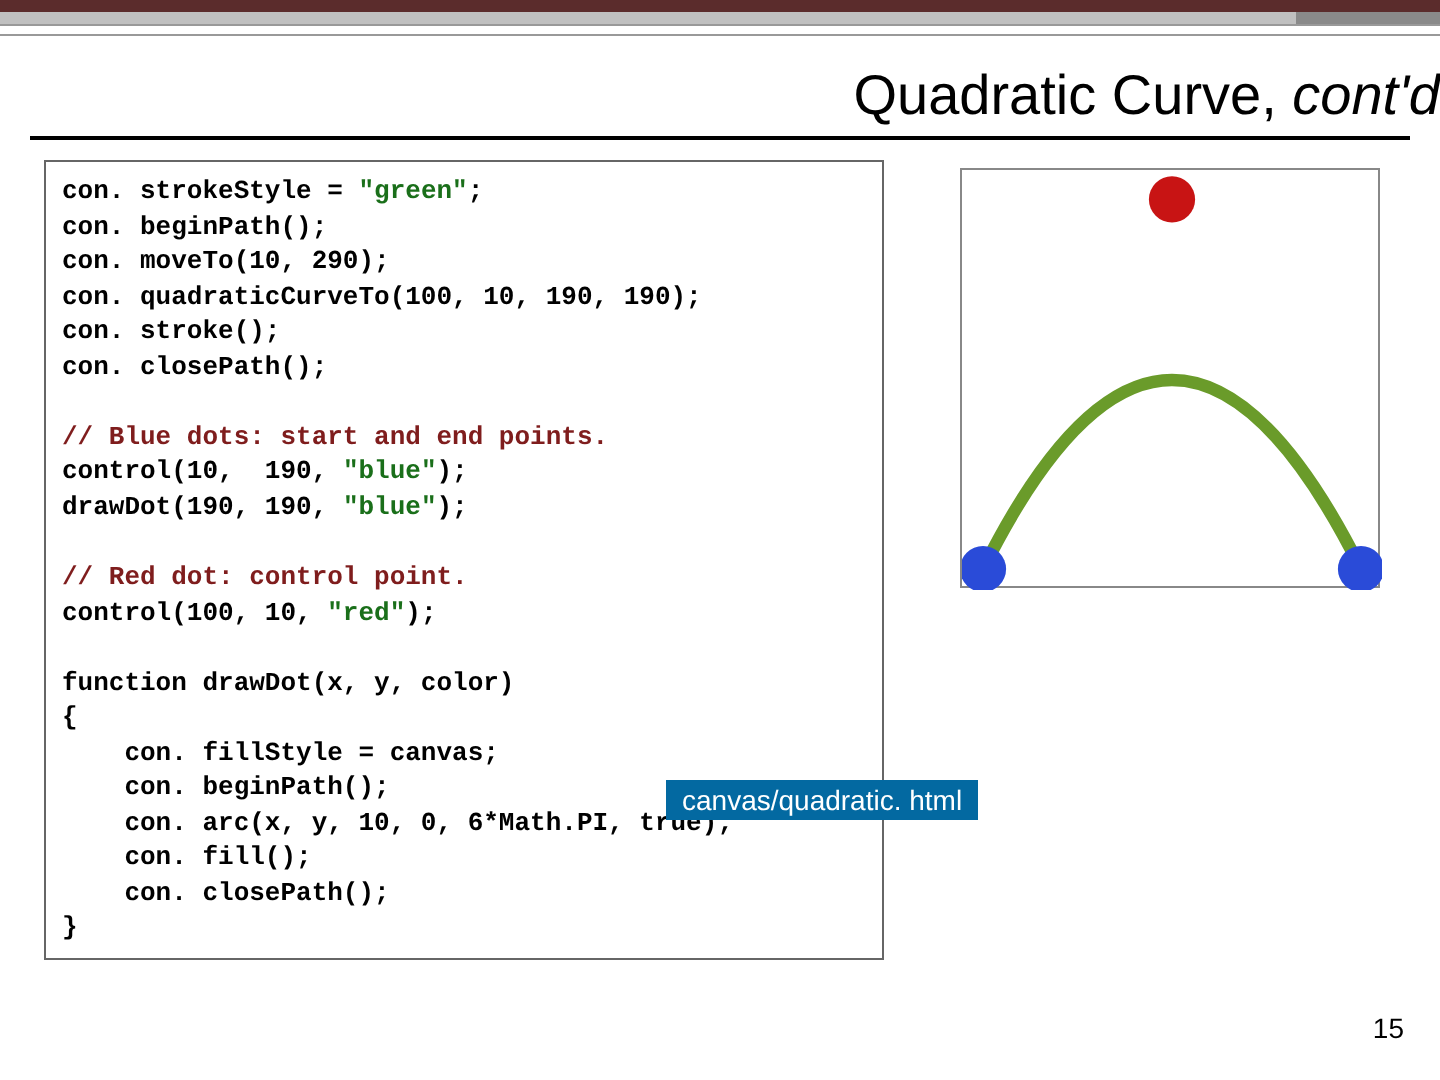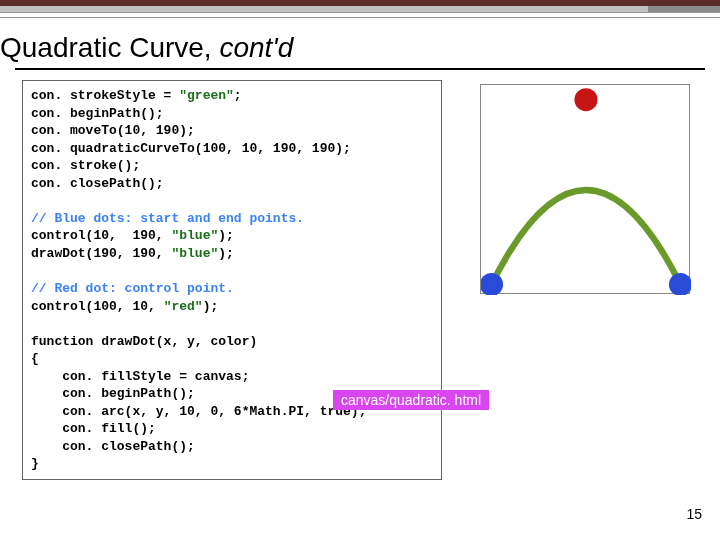--- a/index.html
+++ b/index.html
@@ -15,21 +15,21 @@
   }
   .top-bars {
     width: 100%;
   }
   .bar1 { height: 6px; background: #5b2c2c; }
   .bar2 { height: 6px; background: #c0c0c0; display:flex;}
   .bar2 .seg-a { width: 90%; height:100%; background:#c0c0c0;}
   .bar2 .seg-b { width: 10%; height:100%; background:#8a8a8a;}
   .bar3 { height: 6px; border-top:1px solid #999; border-bottom:1px solid #999; background:#fff;}
   .title {
-    text-align: left;
+    text-align: right;
     font-size: 28px;
     margin: 14px 0 4px 0;
     color: #000;
   }
   .title .i { font-style: italic; }
   .underline {
     width: 690px;
     margin: 0 auto 10px auto;
     border-bottom: 2px solid #000;
   }
@@ -42,35 +42,35 @@
     background: #fff;
     width: 420px;
     padding: 6px 8px;
     font-family: "Courier New", monospace;
     font-size: 13px;
     font-weight: bold;
     line-height: 1.35;
     white-space: pre;
   }
   .kw { color: #1a6f1a; }
-  .cm { color: #3b82f6; }
+  .cm { color: #7f1d1d; }
   .canvas-img {
     position: absolute;
     top: 4px;
     right: 30px;
     width: 210px;
     height: 210px;
     border: 1px solid #888;
     background: #fff;
   }
   .link-badge {
     position: absolute;
     top: 310px;
     left: 333px;
-    background: #d946ef;
+    background: #0369a1;
     color: #fff;
     font-size: 14px;
     padding: 2px 8px;
   }
   .page-num {
     position: absolute;
     bottom: 18px;
     right: 18px;
     font-size: 14px;
   }
@@ -89,21 +89,21 @@
 
 <div class="title">
   <span>Quadratic Curve, </span><span class="i">cont'd</span>
 </div>
 <div class="underline"></div>
 
 <div class="content">
 
 <div class="code-box"><span>con. strokeStyle = </span><span class="kw">"green"</span><span>;</span>
 <span>con. beginPath();</span>
-<span>con. moveTo(10, 190);</span>
+<span>con. moveTo(10, 290);</span>
 <span>con. quadraticCurveTo(100, 10, 190, 190);</span>
 <span>con. stroke();</span>
 <span>con. closePath();</span>
 
 <span class="cm">// Blue dots: start and end points.</span>
 <span>control(10,  190, </span><span class="kw">"blue"</span><span>);</span>
 <span>drawDot(190, 190, </span><span class="kw">"blue"</span><span>);</span>
 
 <span class="cm">// Red dot: control point.</span>
 <span>control(100, 10, </span><span class="kw">"red"</span><span>);</span>

